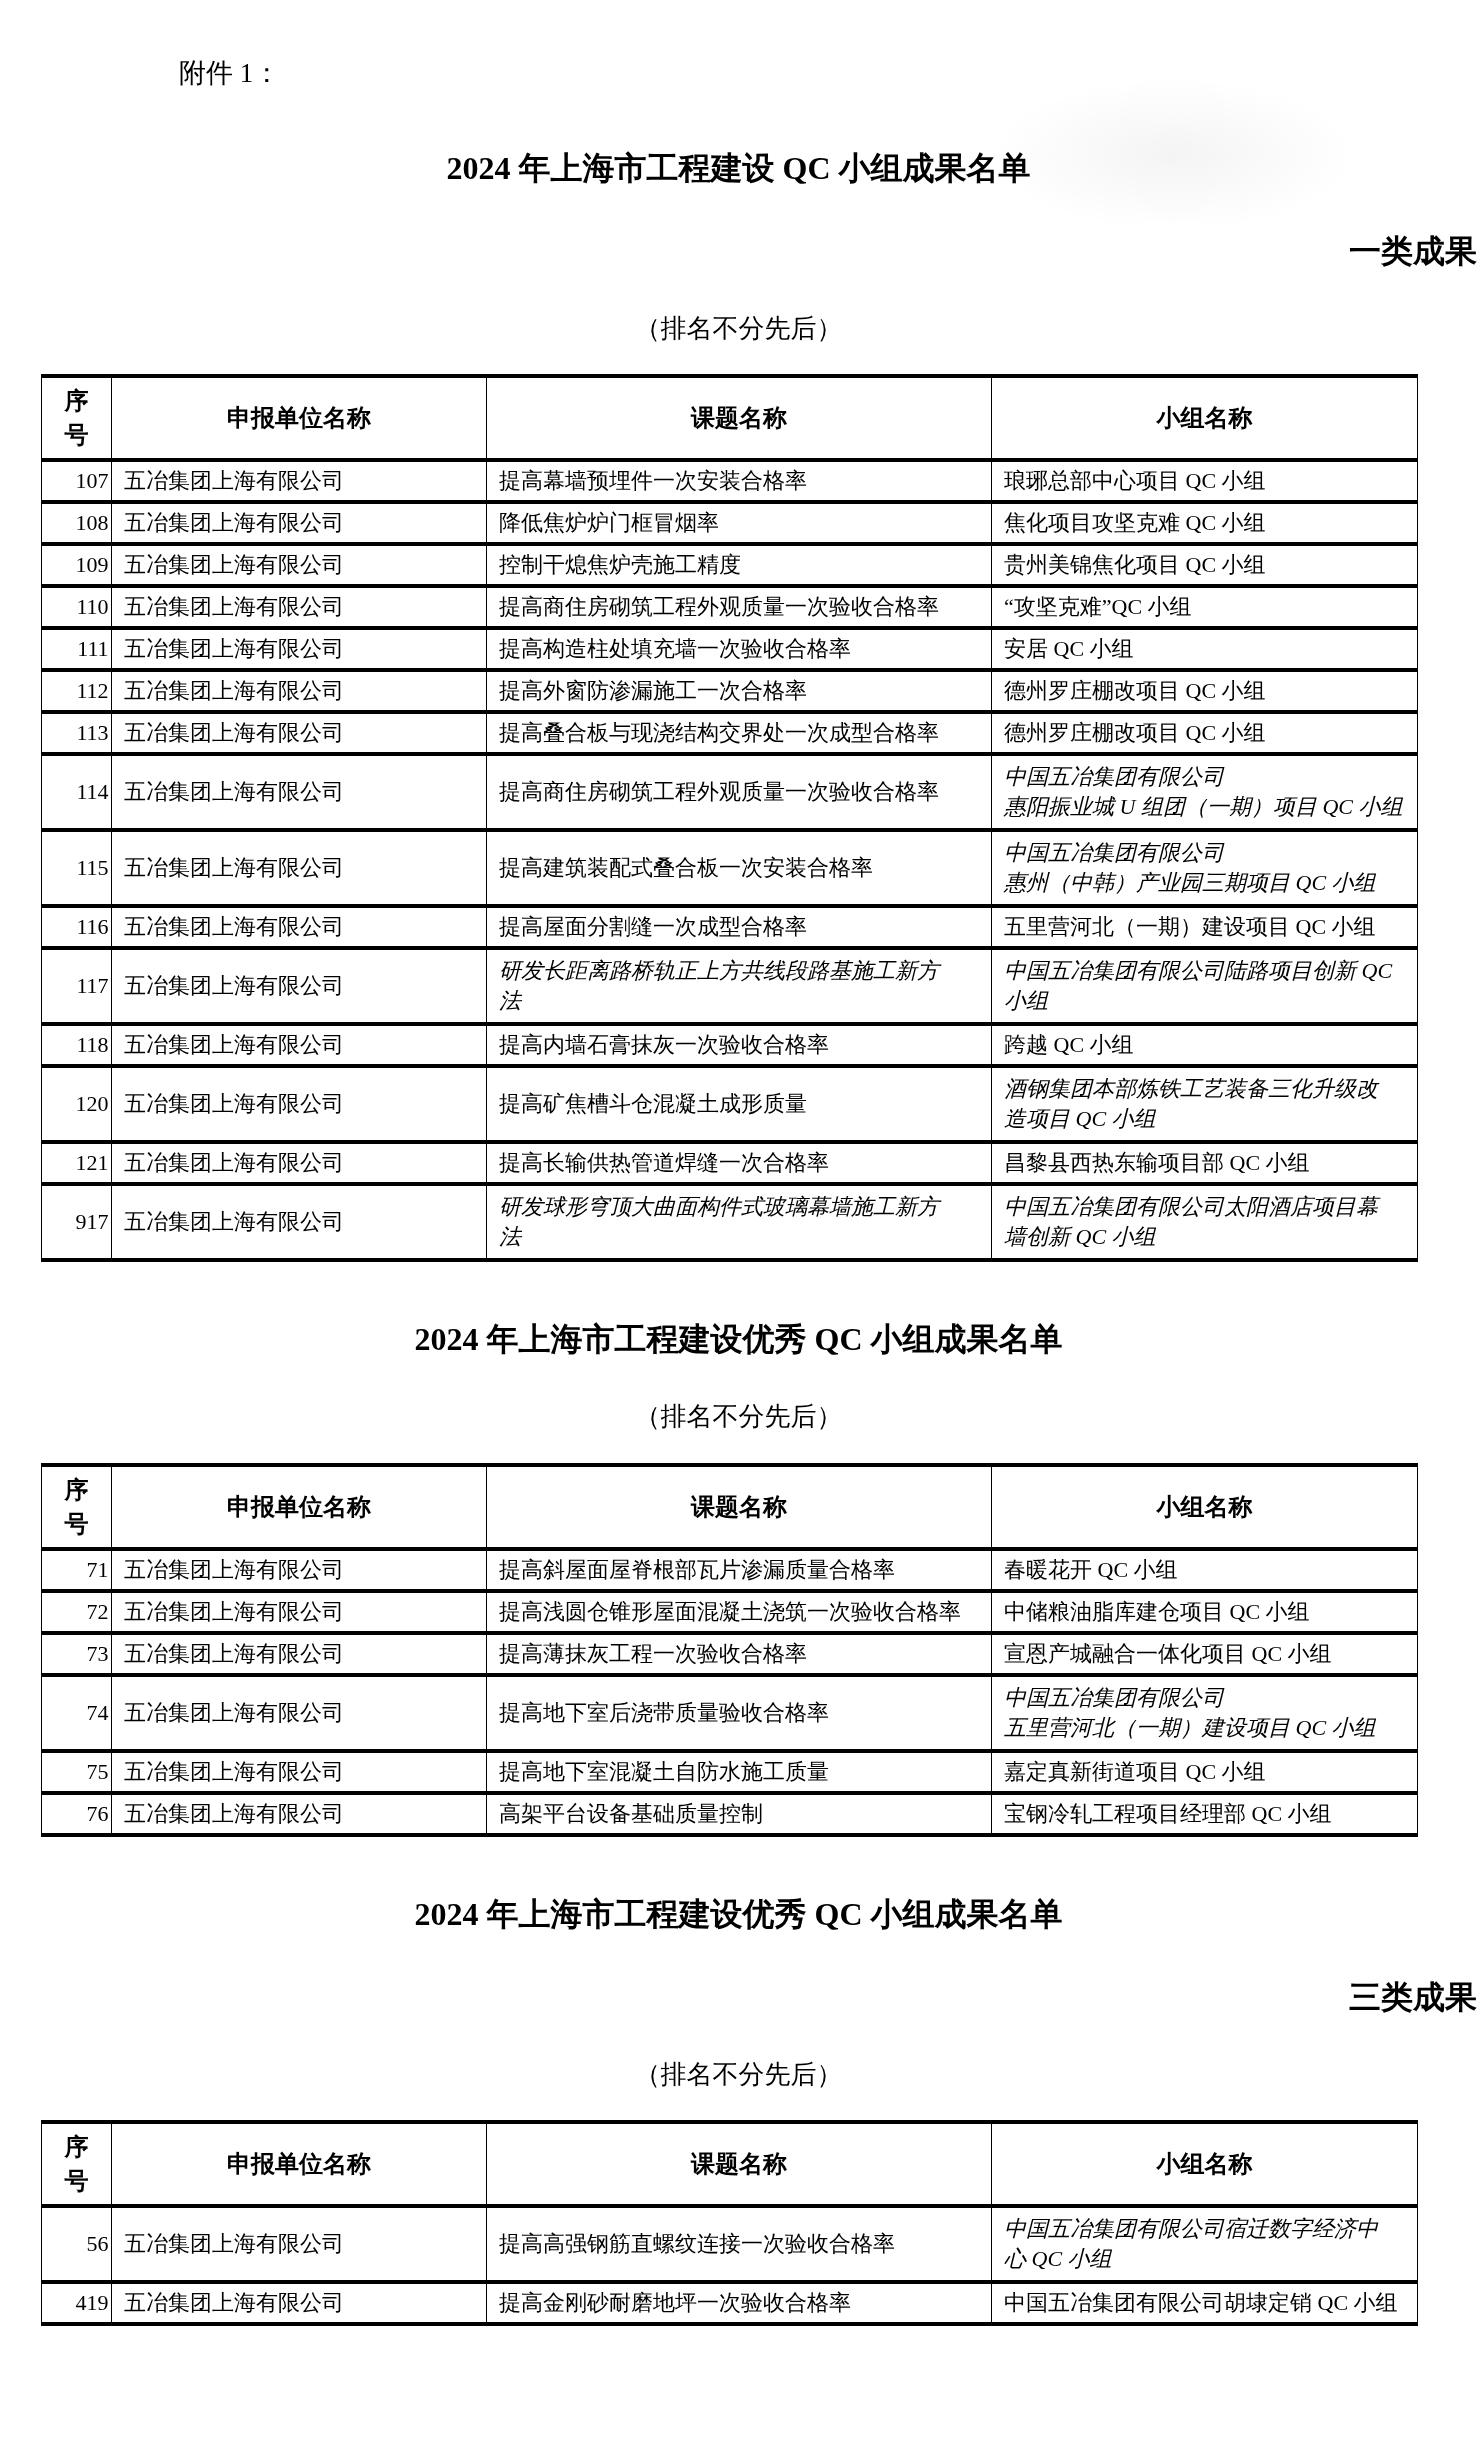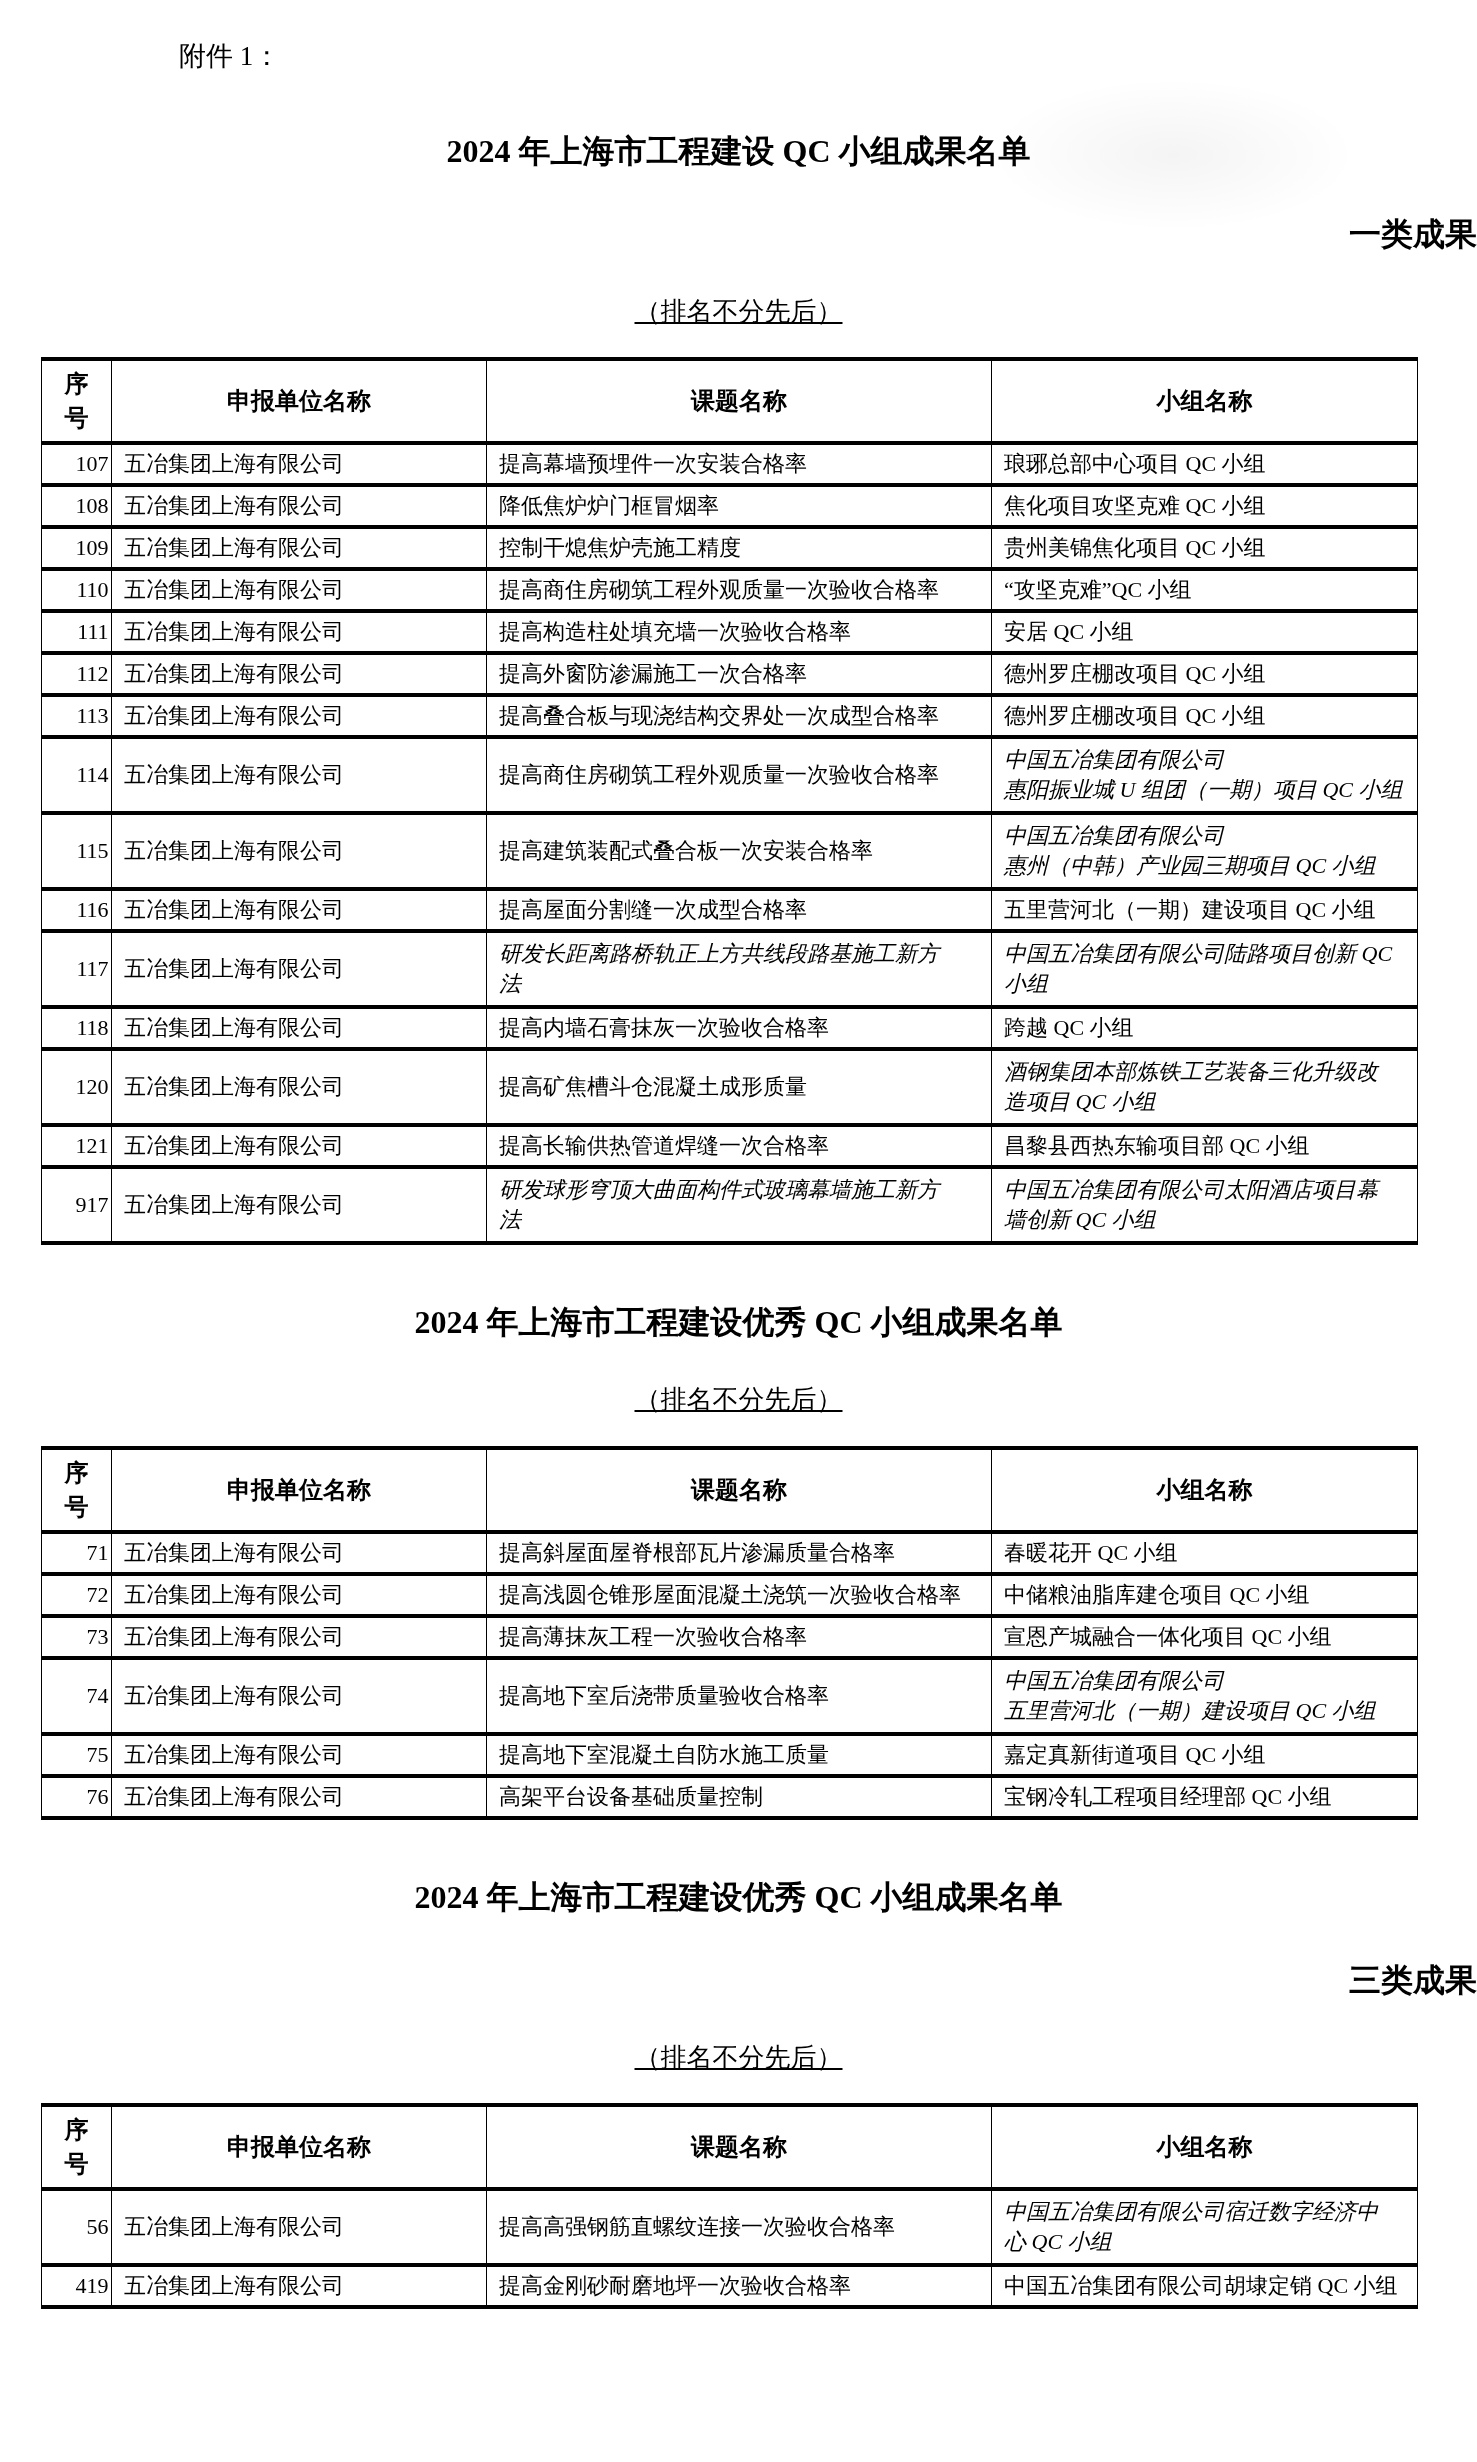--- a/index.html
+++ b/index.html
@@ -14,21 +14,21 @@
   }
   .page { position: relative; width: 1477px; height: 2462px; overflow: hidden; }
   .smudge {
     position: absolute;
     left: 989px; top: 77px;
     width: 369px; height: 155px;
     background: radial-gradient(ellipse at center, rgba(0,0,0,0.045), rgba(0,0,0,0.0) 70%);
     pointer-events: none;
   }
   .attachment {
-    padding-top: 40px;
+    padding-top: 57px;
     margin-left: 179px;
     font-size: 27px;
     line-height: 1.25;
   }
   .section-title {
     margin-top: 57px;
     text-align: center;
     font-size: 32px;
     font-weight: bold;
     line-height: 1.25;
@@ -39,21 +39,20 @@
     font-size: 32px;
     font-weight: bold;
     line-height: 1.25;
   }
   .section-note {
     margin-top: 42px;
     text-align: center;
     font-size: 26px;
     font-weight: normal;
     line-height: 1.25;
-    text-decoration: underline;
   }
   table.results-table {
     border-collapse: collapse;
     table-layout: fixed;
     width: 1376px;
     margin: 29px 0 0 41px;
     font-size: 22px;
   }
   .results-table th, .results-table td {
     border: 1.8px solid #000;

